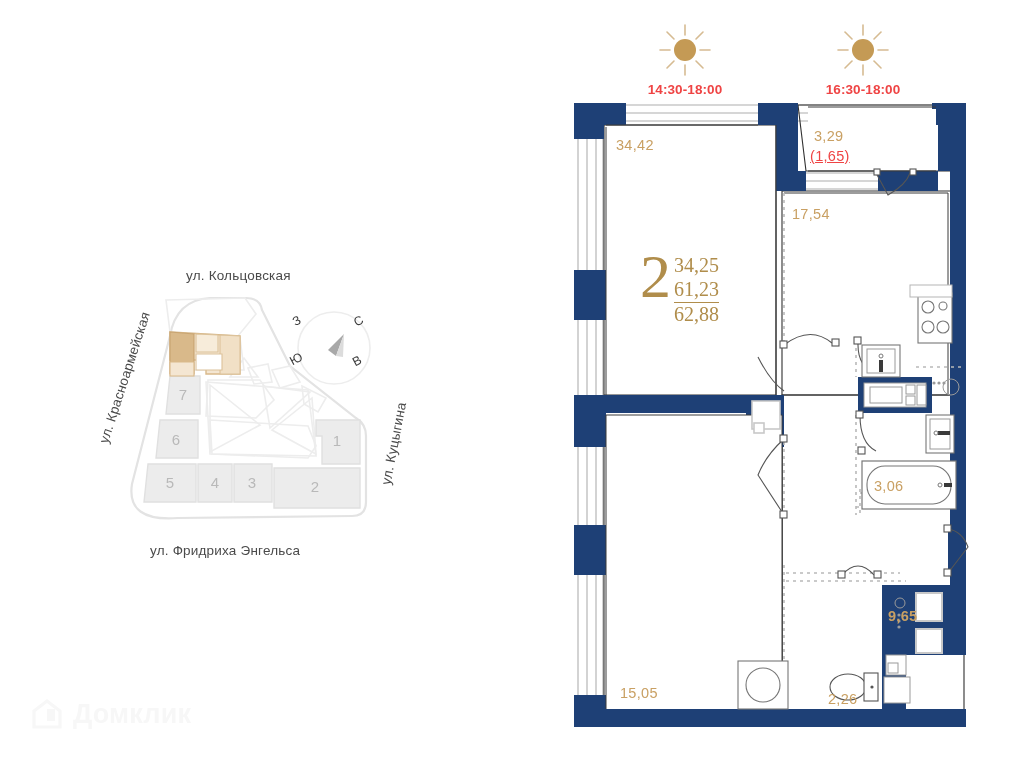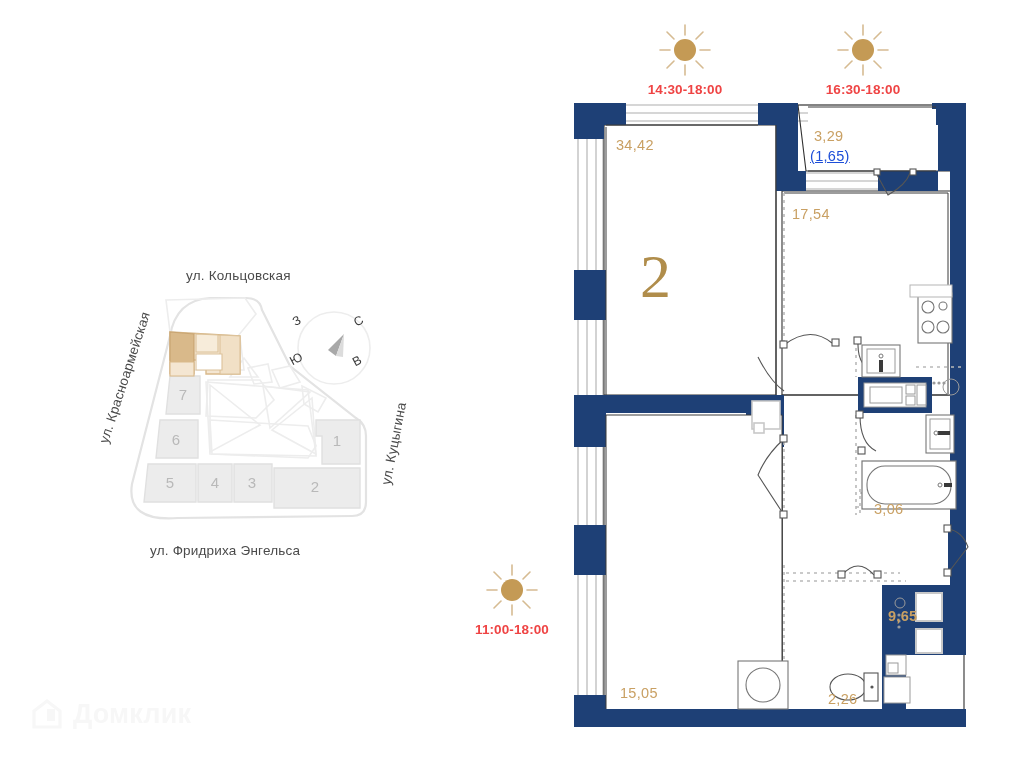--- a/index.html
+++ b/index.html
@@ -49,21 +49,21 @@
   }
   .sun-glyph { display: block; margin: 0 auto; }
 
   
   .floorplan { position: absolute; left: 570px; top: 95px; width: 420px; height: 660px; }
 
   .area-label {
     position: absolute; color: #c9a063; font-size: 14.5px;
     letter-spacing: .3px; white-space: nowrap;
   }
-  .sub-area { color:#1d4ed8;text-decoration:underline; }
+  .sub-area { color:#ef4444;text-decoration:underline; }
 
   
   .apt-info {
     position: absolute; left: 640px; top: 245px;
     display: flex; align-items: flex-start; color: #b08d4b;
   }
   .apt-rooms {
     font-size: 62px; line-height: .95; font-weight: 400;
     font-family: "Liberation Serif", serif; color: #b08d4b;
     margin-right: 3px; margin-top: 2px;
@@ -189,36 +189,20 @@
         <line x1="10" y1="10" x2="17" y2="17"></line>
           <line x1="39" y1="39" x2="46" y2="46"></line>
         <line x1="46" y1="10" x2="39" y2="17"></line>
           <line x1="17" y1="39" x2="10" y2="46"></line>
       </g>
     </svg>
     <div class="sun-time">16:30-18:00</div>
   </div>
 
 
-  <div class="sun-marker" style="left:467px; top:562px; width:90px;">
-    <svg class="sun-glyph" width="56" height="56" viewBox="0 0 56 56">
-      <circle cx="28" cy="28" r="11" fill="#c49a55"></circle>
-      <g stroke="#d6bb92" stroke-width="1.6" stroke-linecap="round">
-        <line x1="28" y1="3" x2="28" y2="13"></line>
-          <line x1="28" y1="43" x2="28" y2="53"></line>
-        <line x1="3" y1="28" x2="13" y2="28"></line>
-          <line x1="43" y1="28" x2="53" y2="28"></line>
-        <line x1="10" y1="10" x2="17" y2="17"></line>
-          <line x1="39" y1="39" x2="46" y2="46"></line>
-        <line x1="46" y1="10" x2="39" y2="17"></line>
-          <line x1="17" y1="39" x2="10" y2="46"></line>
-      </g>
-    </svg>
-    <div class="sun-time">11:00-18:00</div>
-  </div>
 
   <div class="floorplan">
     <svg width="420" height="660" viewBox="0 0 420 660">
 
       <g>
         <rect x="4" y="36" width="30" height="590" fill="#ffffff"></rect>
         <line x1="8" y1="36" x2="8" y2="626" stroke="#c8c8c8" stroke-width="1.6"></line>
         <line x1="17" y1="36" x2="17" y2="626" stroke="#c8c8c8" stroke-width="1.6"></line>
         <line x1="26" y1="36" x2="26" y2="626" stroke="#c8c8c8" stroke-width="1.6"></line>
         <line x1="33" y1="36" x2="33" y2="626" stroke="#c8c8c8" stroke-width="1.6"></line>
@@ -438,26 +422,31 @@
     </svg>
 
     
     <div class="area-label" style="left:46px;  top:42px;">34,42</div>
 
     <div class="area-label" style="left:244px; top:33px;">3,29</div>
     <div class="area-label sub-area" style="left:240px; top:53px;">(1,65)</div>
 
     <div class="area-label" style="left:222px; top:111px;">17,54</div>
 
-    <div class="area-label" style="left:304px; top:383px;margin-top:23px;">3,06</div>
+    <div class="area-label" style="left:304px; top:383px;">3,06</div>
 
     <div class="area-label" style="left:318px; top:513px;font-weight:bold;">9,65</div>
 
     <div class="area-label" style="left:258px; top:596px;">2,26</div>
 
     <div class="area-label" style="left:50px;  top:590px;">15,05</div>
   </div>
 
   <div class="apt-info">
     <div class="apt-rooms">2</div>
+    <div class="apt-areas">
+      <span>34,25</span>
+      <span class="a-mid">61,23</span>
+      <span>62,88</span>
+    </div>
   </div>
 
 </div>
 
 </body></html>

